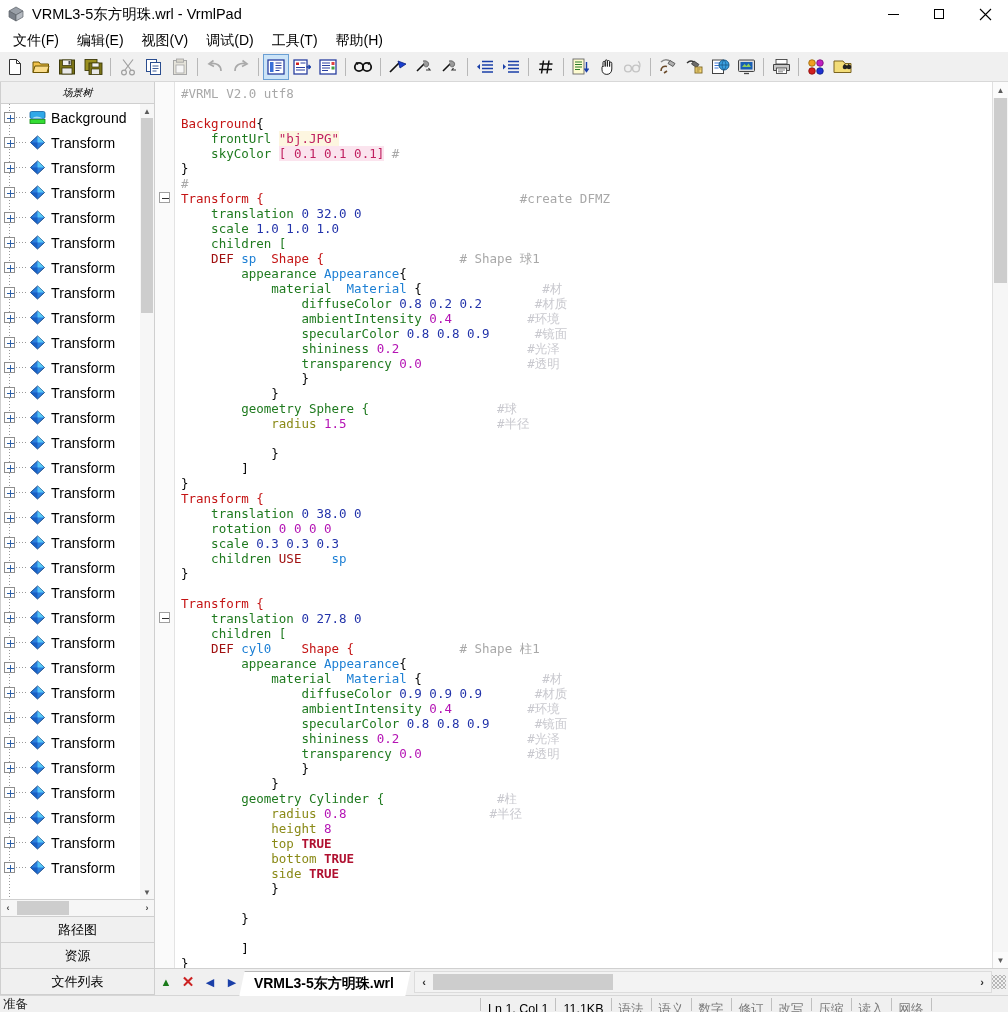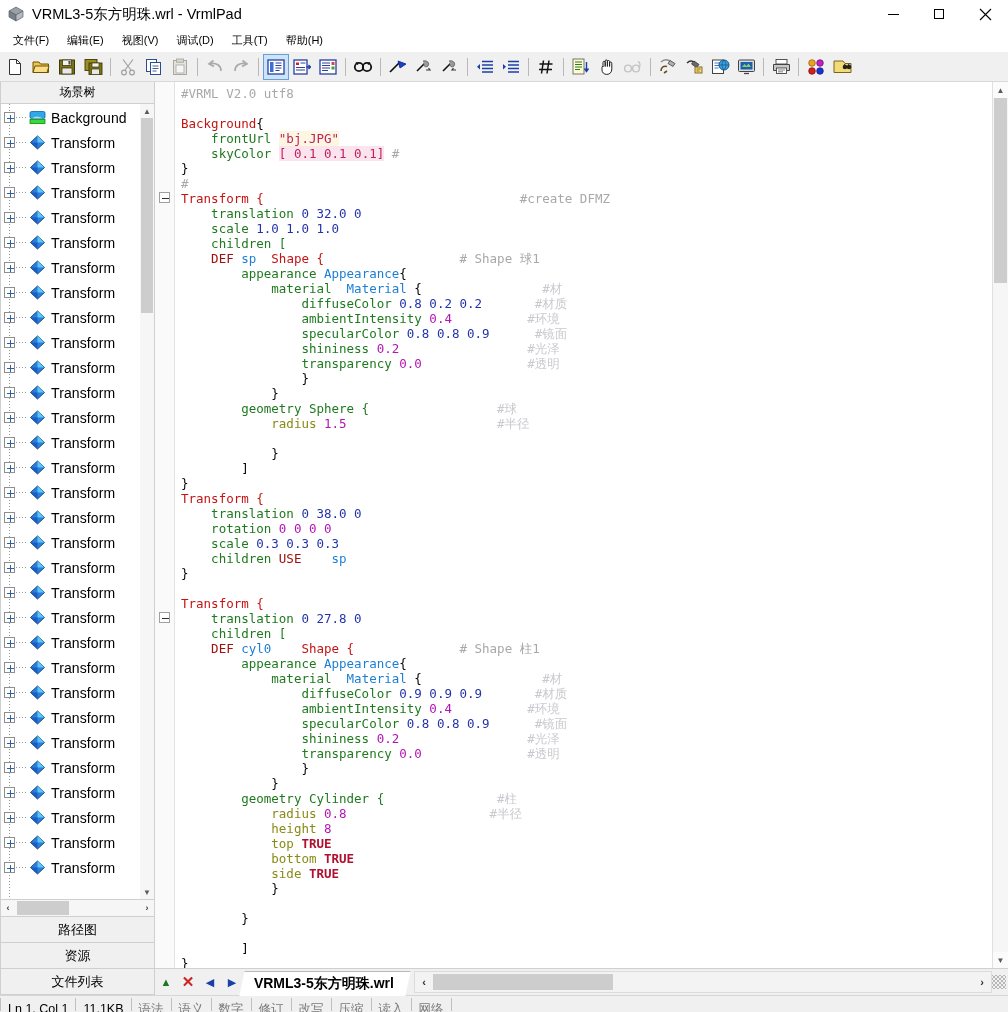--- a/index.html
+++ b/index.html
@@ -30,21 +30,21 @@
   }
   .mzsq { width:10px; height:10px; border:1px solid #000; }
   .mndash { width:11px; height:1px; background:#000; }
 
   
   .menubar {
     height:24px; flex:0 0 24px; background:#ffffff; display:flex;
     align-items:center; padding-left:4px;
   }
   .menu-item {
-    font-size:11px; color:#000; padding:2px 9px; white-space:nowrap;
+    font-size:14px; color:#000; padding:2px 9px; white-space:nowrap;
     line-height:18px;
   }
 
   
   .toolbar {
     height:30px; flex:0 0 30px; background:#f0f0f0;
     display:flex; align-items:center; padding:0 2px;
     border-bottom:1px solid #d8d8d8;
   }
   .tb {
@@ -62,21 +62,21 @@
 
   
   .left {
     width:155px; flex:0 0 155px; display:flex; flex-direction:column;
     background:#f0f0f0; min-height:0;
   }
   .panel-hdr {
     height:22px; flex:0 0 22px; background:#f0f0f0;
     border:1px solid #cfcfcf; border-top:none;
     display:flex; align-items:center; justify-content:center;
-    font-size:12px; color:#000;
+    font-size:10px; color:#000;font-style:italic;
   }
   .treewrap {
     flex:1 1 auto; min-height:0; display:flex; position:relative;
     background:#fff; border-left:1px solid #cfcfcf; border-right:1px solid #cfcfcf;
   }
   .treelist {
     flex:1 1 auto; overflow:hidden; position:relative; background:#fff;
     padding-top:1px;
   }
   .tree-row {
@@ -854,20 +854,21 @@
             <div class="th-thumb" style="left:0; width:180px;"></div>
           </div>
           <div class="th-arrow">›</div>
         </div>
         <div class="grip"></div>
       </div>
     </div>
   </div>
 
   <div class="statusbar">
+    <div class="sb-left">准备</div>
     <div class="sb-div"></div>
     <div class="sb-cell">Ln 1, Col 1</div>
     <div class="sb-div"></div>
     <div class="sb-cell">11.1KB</div>
     <div class="sb-div"></div>
     <div class="sb-cell sb-muted">语法</div>
     <div class="sb-div"></div>
     <div class="sb-cell sb-muted">语义</div>
     <div class="sb-div"></div>
     <div class="sb-cell sb-muted">数字</div>

